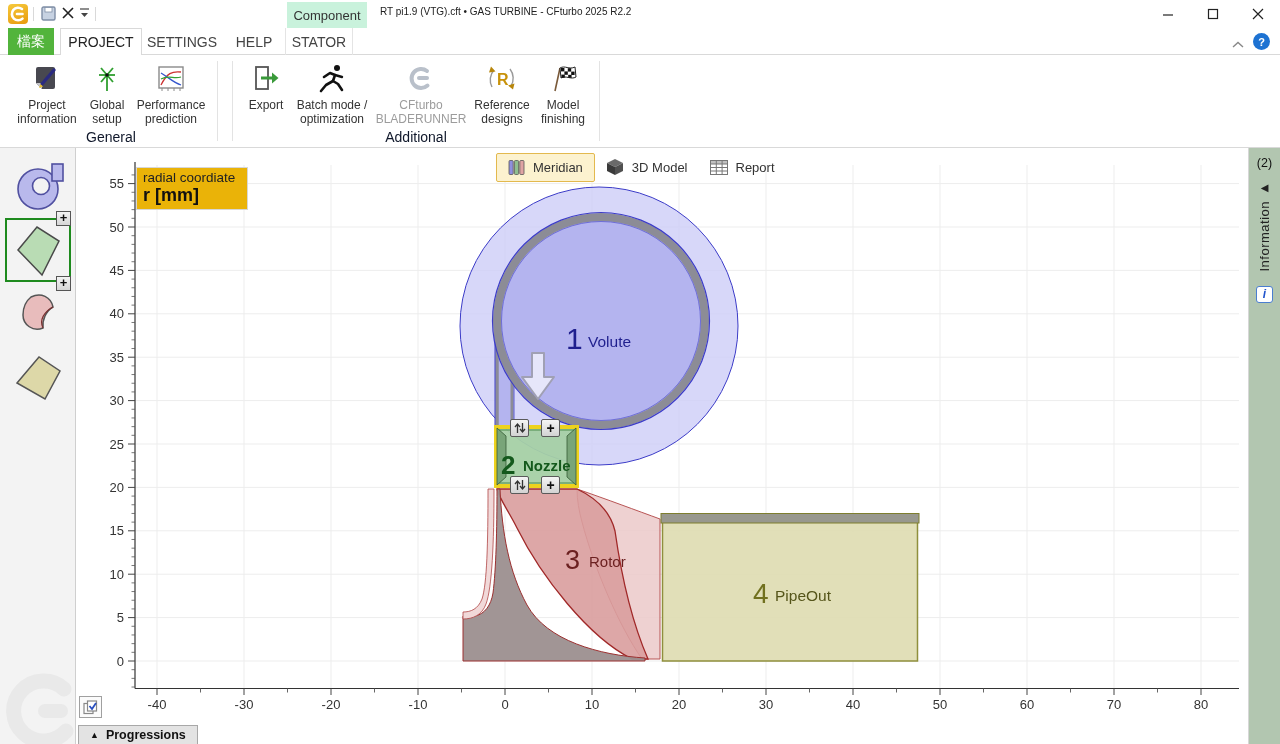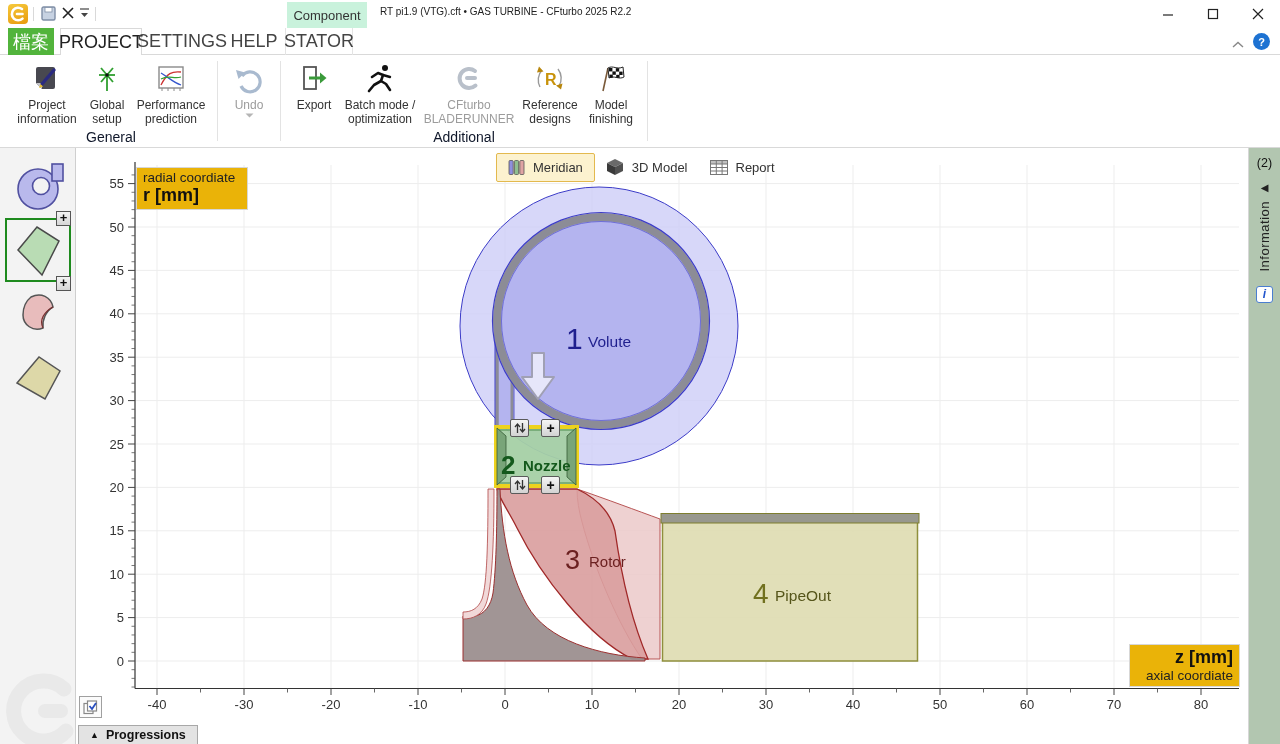--- a/index.html
+++ b/index.html
@@ -13,21 +13,21 @@
     background:linear-gradient(160deg,#f6c93c,#e89a0d); }
   .qsep { position:absolute; top:7px; width:1px; height:14px; background:#d9d9d9; }
   #title-text { position:absolute; left:380px; top:6px; font-size:10px; color:#222; white-space:nowrap; }
   #component-badge { position:absolute; left:287px; top:2px; width:80px; height:26px;
     background:#c9f2dc; color:#333; font-size:13px; display:flex; align-items:center; justify-content:center; }
   .wbtn { position:absolute; top:0; width:45px; height:28px; display:flex; align-items:center; justify-content:center; }
 
   
   #tabrow { position:absolute; left:0; top:28px; width:1280px; height:27px; background:#fff; border-bottom:1px solid #d9d9d9; }
   .mtab { position:absolute; top:0; height:27px; display:flex; align-items:center; justify-content:center;
-    font-size:18px; color:#444; }
+    font-size:14px; color:#444; }
   #tab-file { left:8px; width:46px; background:#52b43c; color:#fff; }
   #tab-project { left:60px; width:82px; background:#fff; border:1px solid #d9d9d9; border-bottom:1px solid #fff; height:28px; color:#222; }
   #tab-settings { left:150px; width:64px; }
   #tab-help { left:232px; width:44px; }
   #tab-stator { left:285px; width:68px; border-left:1px solid #e4e4e4; border-right:1px solid #e4e4e4; }
   #ribbon-collapse { position:absolute; right:34px; top:7px; width:14px; height:14px; }
   #help-button { position:absolute; right:10px; top:5px; width:17px; height:17px; border-radius:50%;
     background:#1d72d2; color:#fff; font-size:11px; font-weight:bold; display:flex; align-items:center; justify-content:center; }
 
   
@@ -184,34 +184,20 @@
               </g>
             </svg>
           <div class="rlabel">Performance prediction</div>
         </div>
       </div>
       <div class="rgroup-label">General</div>
     </div>
 
     <div class="vsep"></div>
 
-    <div class="rgroup">
-      <div class="rgroup-row">
-        <div class="rbtn disabled" style="width:48px">
-          <svg width="34" height="32">
-              <path d="M10,13 A 10 10 0 1 1 9,23" stroke="#a9bacf" stroke-width="3.2" fill="none"></path>
-              <path d="M4,7 L13,9.5 L6.5,16 Z" fill="#a9bacf"></path>
-            </svg>
-          <div class="rlabel">Undo</div>
-          <svg class="undo-caret" width="9" height="5">
-              <path d="M0.5,0.5 L8.5,0.5 L4.5,4.5 Z" fill="#b5b5b5"></path>
-            </svg>
-        </div>
-      </div>
-    </div>
 
     <div class="vsep"></div>
 
     <div class="rgroup">
       <div class="rgroup-row">
         <div class="rbtn" style="width:52px">
           <svg width="32" height="32">
               <rect x="6" y="4" width="12" height="22" fill="#fff" stroke="#555" stroke-width="1.8"></rect>
               <line x1="11" y1="15" x2="23" y2="15" stroke="#3a9a3a" stroke-width="3"></line>
               <path d="M22,9.5 L28.5,15 L22,20.5 Z" fill="#3a9a3a"></path>
@@ -475,24 +461,20 @@
           <line x1="55.5" y1="44.28000000000003" x2="59" y2="44.28000000000003" stroke="#555" stroke-width="0.8"></line>
           <line x1="55.5" y1="26.920000000000016" x2="59" y2="26.920000000000016" stroke="#555" stroke-width="0.8"></line>
         </g>
     </svg>
 
     
     <div class="axis-label-box" id="r-label-box">
       <div class="l1">radial coordiate</div>
       <div class="l2">r [mm]</div>
     </div>
-    <div class="axis-label-box" id="z-label-box">
-      <div class="l2">z [mm]</div>
-      <div class="l1">axial coordiate</div>
-    </div>
 
     
     <div id="view-tabs">
       <div class="vtab active">
         <svg width="17" height="17">
             <rect x="1" y="1.5" width="4.2" height="14" rx="1" fill="#8f8fde" stroke="#555" stroke-width="0.8"></rect>
             <rect x="6.4" y="1.5" width="4.2" height="14" rx="1" fill="#8fbf8f" stroke="#555" stroke-width="0.8"></rect>
             <rect x="11.8" y="1.5" width="4.2" height="14" rx="1" fill="#dfa3a3" stroke="#555" stroke-width="0.8"></rect>
           </svg>
         <span>Meridian</span>

